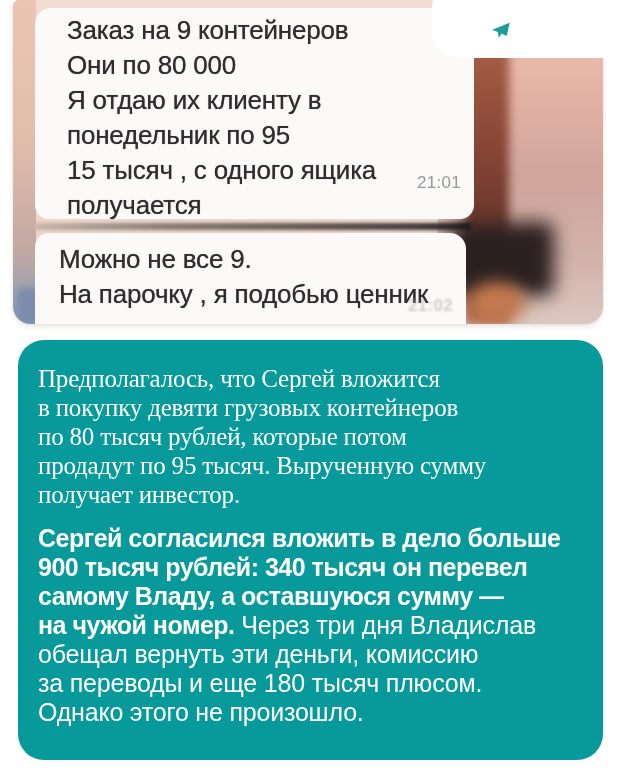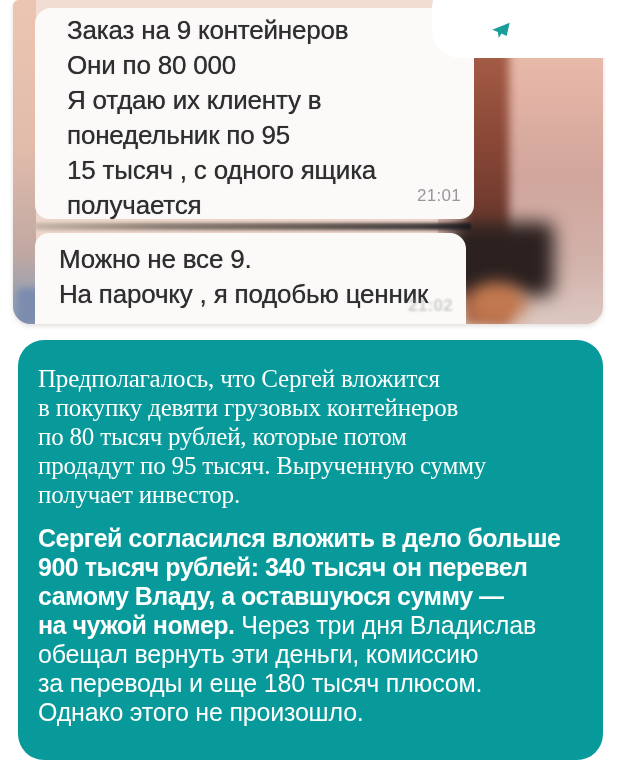--- a/index.html
+++ b/index.html
@@ -54,21 +54,21 @@
   }
   .bubble .msg-text{
     white-space:pre-line;padding:5px 14px 0 24px;
     text-shadow:0 0 .7px rgba(45,45,48,.85);
     filter:blur(.35px);
   }
   .bubble1{top:8px;height:211px;border-radius:16px 16px 14px 14px;padding-left:8px;}
   .bubble2{top:233px;height:91px;border-radius:14px 16px 0 0;}
   .bubble2 .msg-text{padding-top:9px;}
   .msg-time{
-    position:absolute;right:13px;bottom:6px;
+    position:absolute;right:13px;bottom:19px;
     font-size:17px;color:#97979c;letter-spacing:.3px;
     filter:blur(.3px);
   }
   .bubble2 .msg-time{bottom:1px;opacity:.45;filter:blur(.8px);font-weight:bold;}
 
   
   .watermark{
     position:absolute;left:432px;top:-20px;width:200px;height:78px;
     background:#ffffff;border-radius:28px;
   }

